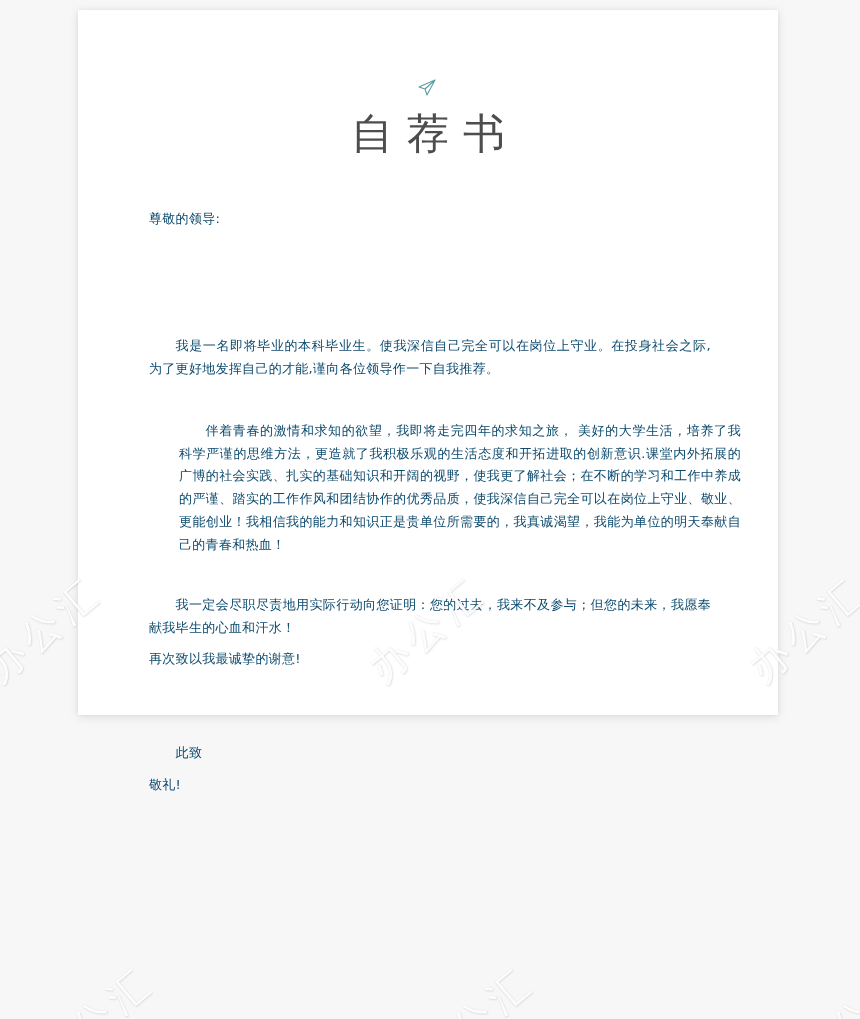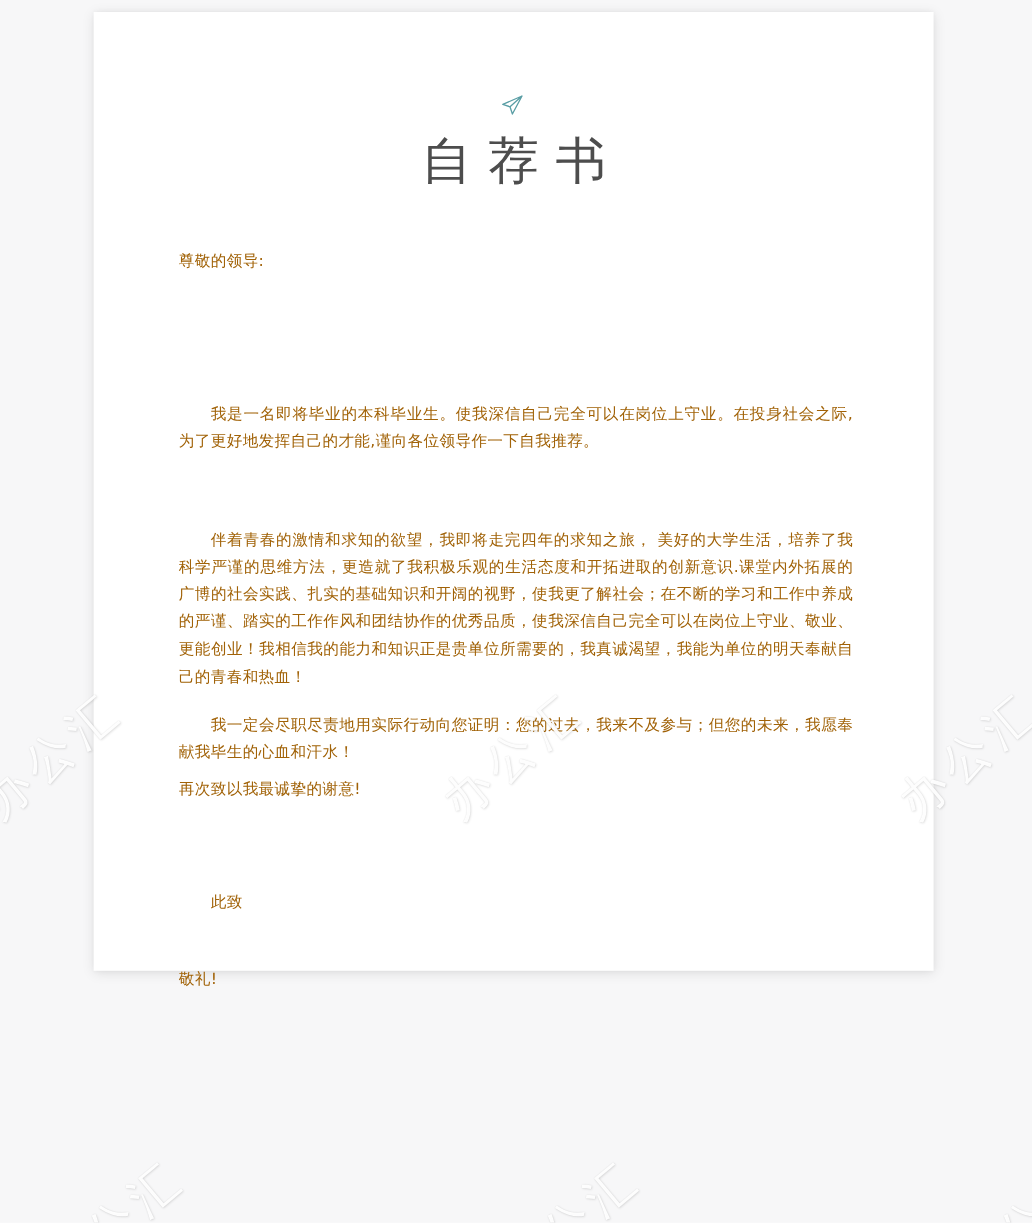--- a/index.html
+++ b/index.html
@@ -12,21 +12,21 @@
       background: #f7f7f8;
       position: relative;
       overflow: hidden;
       font-family: "DejaVu Sans", "Liberation Sans", sans-serif;
     }
     .page {
       position: absolute;
       left: 78px;
       top: 10px;
       width: 700px;
-      height: 799px;
+      height: 705px;
       background: #ffffff;
       box-shadow: 0 2px 10px rgba(0,0,0,0.10), 0 0 4px rgba(0,0,0,0.05);
     }
     .title-icon {
       position: absolute;
       left: 339px;
       top: 68px;
       width: 20px;
       height: 20px;
     }
@@ -43,21 +43,21 @@
       line-height: 56px;
       padding-left: 14px;
       box-sizing: border-box;
       font-family: "DejaVu Sans", sans-serif;
     }
     .body-text {
       position: absolute;
       left: 71px;
       width: 562px;
       font-size: 13px;
-      color: #a16207;
+      color: #0c4a6e;
       line-height: 22.7px;
       letter-spacing: 0.3px;
     }
     .body-text p {
       margin: 0;
       text-align: justify;
     }
     .indent {
       text-indent: 26.6px;
     }
@@ -86,37 +86,37 @@
 
   <div class="body-text" style="top:198px;">
     <p>尊敬的领导:</p>
   </div>
 
 
   <div class="body-text" style="top:325px;">
     <p class="indent">我是一名即将毕业的本科毕业生。使我深信自己完全可以在岗位上守业。在投身社会之际,为了更好地发挥自己的才能,谨向各位领导作一下自我推荐。</p>
   </div>
 
-  <div class="body-text" style="top:430px;">
+  <div class="body-text" style="top:410px;margin-left:30px;">
     <p class="indent">伴着青春的激情和求知的欲望，我即将走完四年的求知之旅， 美好的大学生活，培养了我科学严谨的思维方法，更造就了我积极乐观的生活态度和开拓进取的创新意识.课堂内外拓展的广博的社会实践、扎实的基础知识和开阔的视野，使我更了解社会；在不断的学习和工作中养成的严谨、踏实的工作作风和团结协作的优秀品质，使我深信自己完全可以在岗位上守业、敬业、更能创业！我相信我的能力和知识正是贵单位所需要的，我真诚渴望，我能为单位的明天奉献自己的青春和热血！</p>
   </div>
 
   <div class="body-text" style="top:584px;">
     <p class="indent">我一定会尽职尽责地用实际行动向您证明：您的过去，我来不及参与；但您的未来，我愿奉献我毕生的心血和汗水！</p>
   </div>
 
   <div class="body-text" style="top:638px;">
     <p>再次致以我最诚挚的谢意!</p>
   </div>
 
   <div class="body-text" style="top:732px;">
     <p class="indent">此致</p>
   </div>
 
-  <div class="body-text" style="top:796px;">
+  <div class="body-text" style="top:764px;">
     <p>敬礼!</p>
   </div>
 </div>
 
 <div class="watermark" style="left:8px; top:640px;">办公汇</div>
 <div class="watermark" style="left:392px; top:640px;">办公汇</div>
 <div class="watermark" style="left:772px; top:640px;">办公汇</div>
 <div class="watermark" style="left:60px; top:1030px;">办公汇</div>
 <div class="watermark" style="left:440px; top:1030px;">办公汇</div>
 <div class="watermark" style="left:820px; top:1030px;">办公汇</div>

